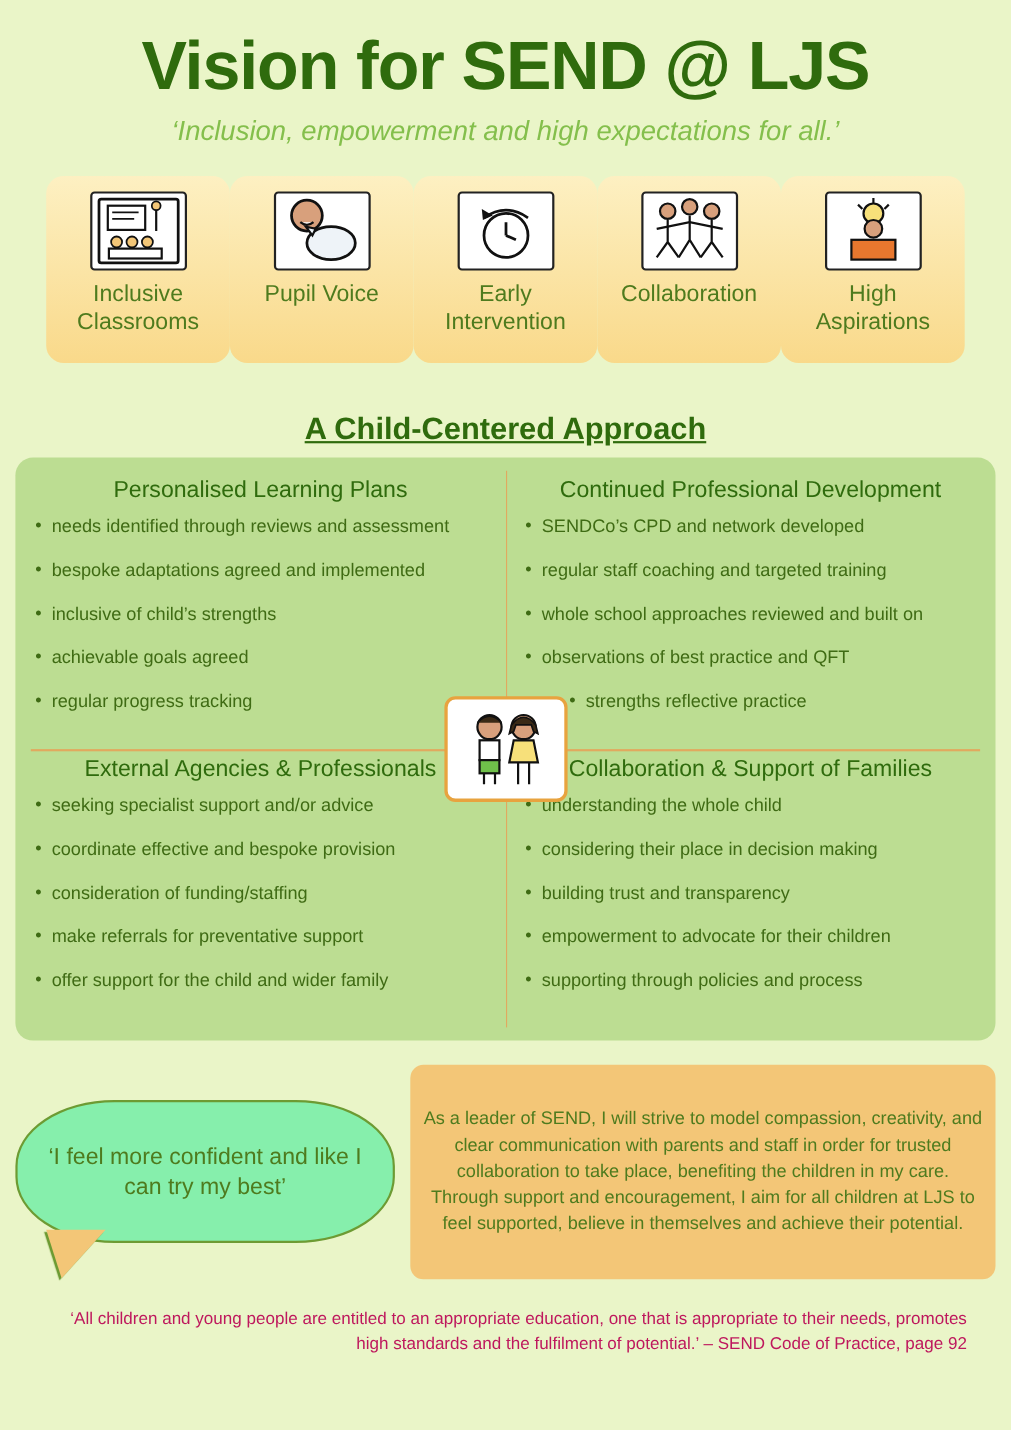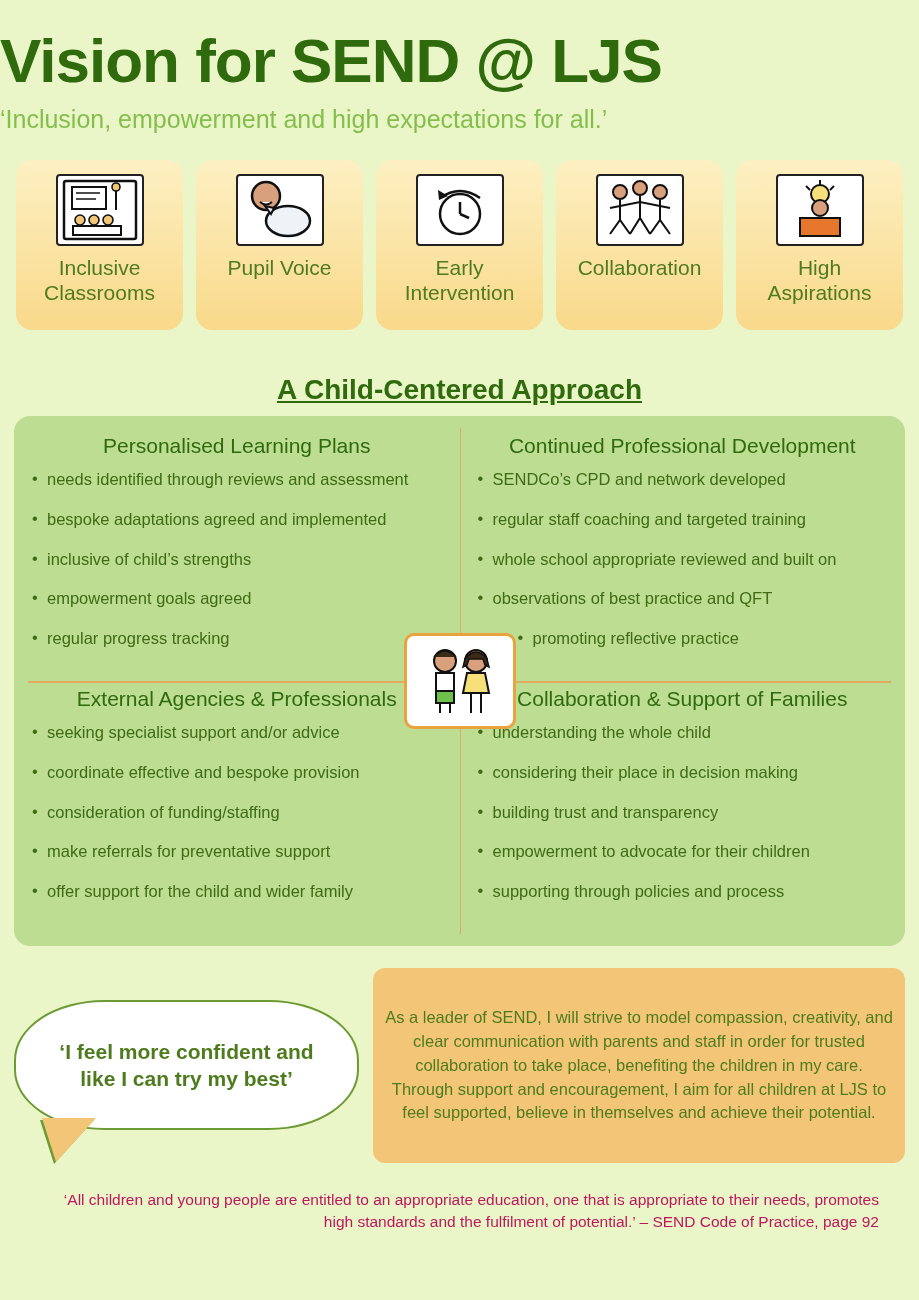--- a/index.html
+++ b/index.html
@@ -13,39 +13,40 @@
   .page {
     position: relative;
     width: 919px;
     height: 1300px;
     background: #eaf5c8;
   }
 
   
   .header {
     padding-top: 28px;
+    text-align: center;
   }
   .title {
     font-size: 62px;
     font-weight: bold;
     color: #2f6b0d;
     letter-spacing: -1px;
     line-height: 1.05;
   }
   .subtitle {
     margin-top: 12px;
     font-size: 25px;
     color: #84bf4c;
+    font-style: italic;
   }
 
   
   .values {
     display: flex;
     justify-content: center;
-    gap: 13px;
     margin-top: 26px;
     padding: 0 14px;
   }
   .value-card {
     width: 167px;
     min-height: 170px;
     border-radius: 16px;
     background: linear-gradient(180deg, #fdf0c2 0%, #f9d98a 100%);
     display: flex;
     flex-direction: column;
@@ -156,30 +157,29 @@
   
   .bottom {
     display: flex;
     align-items: flex-start;
     gap: 14px;
     margin: 22px 14px 0;
   }
   .bubble-col { width: 345px; position: relative; }
   .bubble {
     position: relative;
-    background: #ffffff;
+    background: #86efac;
     border: 2.5px solid #6d9b33;
     border-radius: 90px/60px;
     padding: 30px 28px;
     min-height: 130px;
     display: flex;
     align-items: center;
     justify-content: center;
     margin-top: 32px;
-    font-weight: bold;
   }
   .bubble-text {
     font-size: 21px;
     color: #4e7b1e;
     text-align: center;
     line-height: 1.3;
   }
   .bubble-tail {
     position: absolute;
     left: 26px;
@@ -325,33 +325,33 @@
     </div>
 
     <div class="quad-grid">
 
       <div class="quad tl">
         <div class="quad-head">Personalised Learning Plans</div>
         <ul>
           <li>needs identified through reviews and assessment</li>
           <li>bespoke adaptations agreed and implemented</li>
           <li>inclusive of child’s strengths</li>
-          <li>empowerment goals agreed</li>
+          <li>achievable goals agreed</li>
           <li>regular progress tracking</li>
         </ul>
       </div>
 
       <div class="quad right tr">
         <div class="quad-head">Continued Professional Development</div>
         <ul>
           <li>SENDCo’s CPD and network developed</li>
           <li>regular staff coaching and targeted training</li>
-          <li>whole school appropriate reviewed and built on</li>
+          <li>whole school approaches reviewed and built on</li>
           <li>observations of best practice and QFT</li>
-          <li style="margin-left:40px;">promoting reflective practice</li>
+          <li style="margin-left:40px;">strengths reflective practice</li>
         </ul>
       </div>
 
       <div class="quad bl">
         <div class="quad-head">External Agencies &amp; Professionals</div>
         <ul>
           <li>seeking specialist support and/or advice</li>
           <li>coordinate effective and bespoke provision</li>
           <li>consideration of funding/staffing</li>
           <li>make referrals for preventative support</li>

